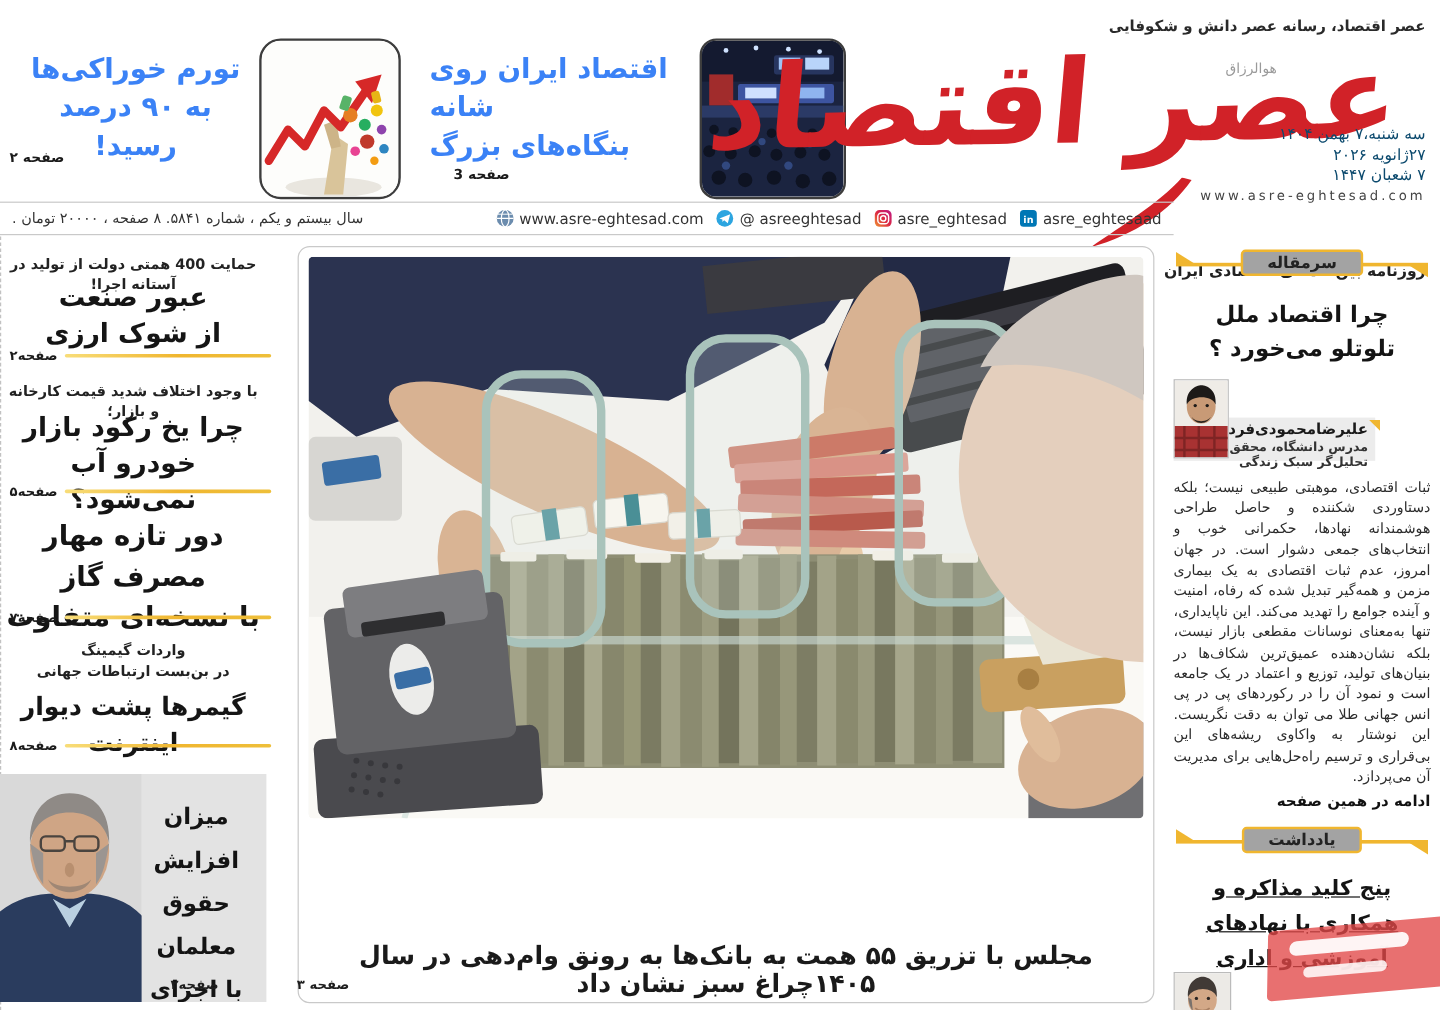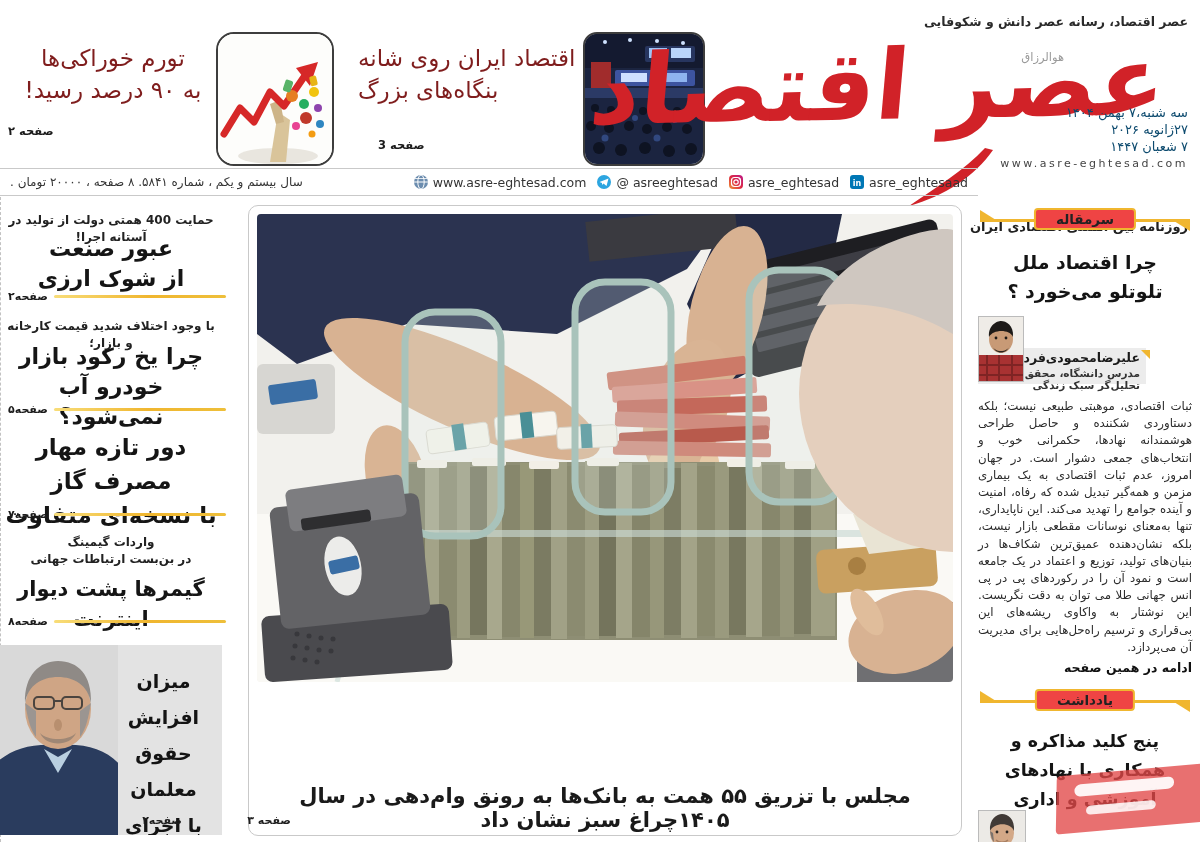--- a/index.html
+++ b/index.html
@@ -11,21 +11,21 @@
   .logo{left:715px;top:0px;width:450px;height:175px;color:#d12228;font-weight:bold;
         font-size:97px;line-height:170px;text-align:center;transform:skewX(-6deg) rotate(-1deg);
         letter-spacing:-5px;white-space:nowrap;}
   .tagline{right:12px;top:14px;font-size:12.5px;font-weight:bold;color:#2a2a2a;}
   .bismillah{right:136px;top:50px;font-size:11.5px;color:#9a9a9a;}
   .dates{right:12px;top:104px;text-align:right;font-size:13px;color:#0c4a6e;line-height:17px;font-weight:500;}
   .site-url{right:12px;top:157px;font-size:11px;letter-spacing:2.5px;color:#444;direction:ltr;}
   .intl{right:12px;top:179px;font-size:13px;font-weight:bold;color:#222;margin-top:40px;}
   .swoosh{left:905px;top:148px;width:90px;height:60px;}
 
-  .topstory-title{font-weight:normal;font-size:23px;line-height:32px;white-space:pre-line;color:#7f1d1d;}
+  .topstory-title{font-weight:bold;font-size:23px;line-height:32px;white-space:pre-line;color:#3b82f6;}
   .pageref{font-size:11.5px;font-weight:bold;color:#1b1b1b;}
   .thumb{border:2px solid #3d3d3d;border-radius:18px;overflow:hidden;background:#fff;}
 
   
   .infobar{left:0;top:168px;width:978px;height:28px;border-top:1px solid #c9c9c9;border-bottom:1px solid #c9c9c9;
            display:flex;align-items:center;justify-content:space-between;direction:ltr;padding:0 10px;box-sizing:border-box;}
   .issue{font-size:12px;color:#333;direction:rtl;}
   .social{display:flex;align-items:center;gap:10px;font-size:12.5px;color:#333;}
   .social .entry{display:flex;align-items:center;gap:4px;}
   .sicon{width:16px;height:16px;display:inline-block;}
@@ -50,21 +50,21 @@
             color:#111;letter-spacing:-1px;}
   .subhead{position:absolute;left:0;top:578px;width:100%;text-align:center;font-size:21px;font-weight:bold;color:#1a1a1a;}
   .mainpage{position:absolute;right:670px;top:608px;font-size:11px;font-weight:bold;white-space:nowrap;}
 
   
   .sidebar{left:978px;top:200px;width:214px;height:642px;}
   .secthead{position:relative;height:26px;margin:0 2px;}
   .secthead .bar{position:absolute;left:0;right:0;top:11px;height:3px;background:#f0b62f;}
   .secthead .tri-l{position:absolute;left:0;top:2px;width:0;height:0;border-bottom:10px solid #f0b62f;border-right:16px solid transparent;}
   .secthead .tri-r{position:absolute;right:0;top:13px;width:0;height:0;border-top:10px solid #f0b62f;border-left:16px solid transparent;}
-  .secthead .lab{position:absolute;left:50%;top:0;transform:translateX(-50%);background:#ef4444;border:2px solid #f0b62f;
+  .secthead .lab{position:absolute;left:50%;top:0;transform:translateX(-50%);background:#a3a3a3;border:2px solid #f0b62f;
                  border-radius:4px;padding:1px 20px;font-size:13.5px;font-weight:bold;color:#222;}
   .shead{font-size:19px;font-weight:bold;text-align:center;line-height:29px;white-space:pre-line;color:#141414;}
   .authrow{position:relative;height:40px;}
   .authbg{position:absolute;right:46px;left:0;top:4px;bottom:0;background:#ececec;}
   .authname{position:absolute;right:52px;top:6px;font-size:12.5px;font-weight:bold;color:#1a1a1a;}
   .authrole{position:absolute;right:52px;top:23px;font-size:10.5px;font-weight:bold;color:#333;}
   .authwedge{position:absolute;width:0;height:0;border-top:9px solid #f0b62f;border-left:9px solid transparent;}
   .aphoto{position:absolute;left:0;border:1px solid #bbb;background:#fff;}
   .sbody{font-size:11.8px;line-height:17.2px;text-align:justify;color:#2c2c2c;}
   .cont{font-size:12.5px;font-weight:bold;color:#111;}
@@ -435,21 +435,21 @@
 
     <p class="sbody" style="margin:14px 0 0 0;">ثبات اقتصادی، موهبتی طبیعی نیست؛ بلکه دستاوردی شکننده و حاصل طراحی هوشمندانه نهادها، حکمرانی خوب و انتخاب‌های جمعی دشوار است. در جهان امروز، عدم ثبات اقتصادی به یک بیماری مزمن و همه‌گیر تبدیل شده که رفاه، امنیت و آینده جوامع را تهدید می‌کند. این ناپایداری، تنها به‌معنای نوسانات مقطعی بازار نیست، بلکه نشان‌دهنده عمیق‌ترین شکاف‌ها در بنیان‌های تولید، توزیع و اعتماد در یک جامعه است و نمود آن را در رکوردهای پی در پی انس جهانی طلا می توان به دقت نگریست. این نوشتار به واکاوی ریشه‌های این بی‌قراری و ترسیم راه‌حل‌هایی برای مدیریت آن می‌پردازد.</p>
     <div class="cont" style="margin-top:4px;">ادامه در همین صفحه</div>
 
     <div class="secthead" style="margin-top:14px;">
       <span class="tri-l"></span>
       <span class="bar"></span>
       <span class="tri-r"></span>
       <span class="lab">یادداشت</span>
     </div>
-    <div class="shead" style="margin-top: 12px; font-size: 17.5px; white-space: pre-line;">پنج کلید مذاکره و همکاری با نهادهای
+    <div class="shead" style="margin-top: 12px; font-size: 17.5px; white-space: pre-line; text-decoration: underline;">پنج کلید مذاکره و همکاری با نهادهای
 آموزشی و اداری</div>
 
     <div class="authrow" style="margin-top:26px;">
 
       <svg class="aphoto" style="top:-30px;width:46px;height:68px;" viewBox="0 0 46 68">
         <rect width="46" height="68" fill="#eceae6"></rect>
         <path d="M-2,68 L0,46 C8,38 16,36 23,37 C31,36 39,38 48,46 L48,68 Z" fill="#24324e"></path>
         <polygon points="17,40 23,52 29,40 23,44" fill="#e8e8ea"></polygon>
         <ellipse cx="23" cy="22" rx="12" ry="14" fill="#d3a887"></ellipse>
         <path d="M11,20 C10,8 18,3 23,3 C29,3 36,8 35,20 C32,11 15,11 11,20 Z" fill="#413a36"></path>

